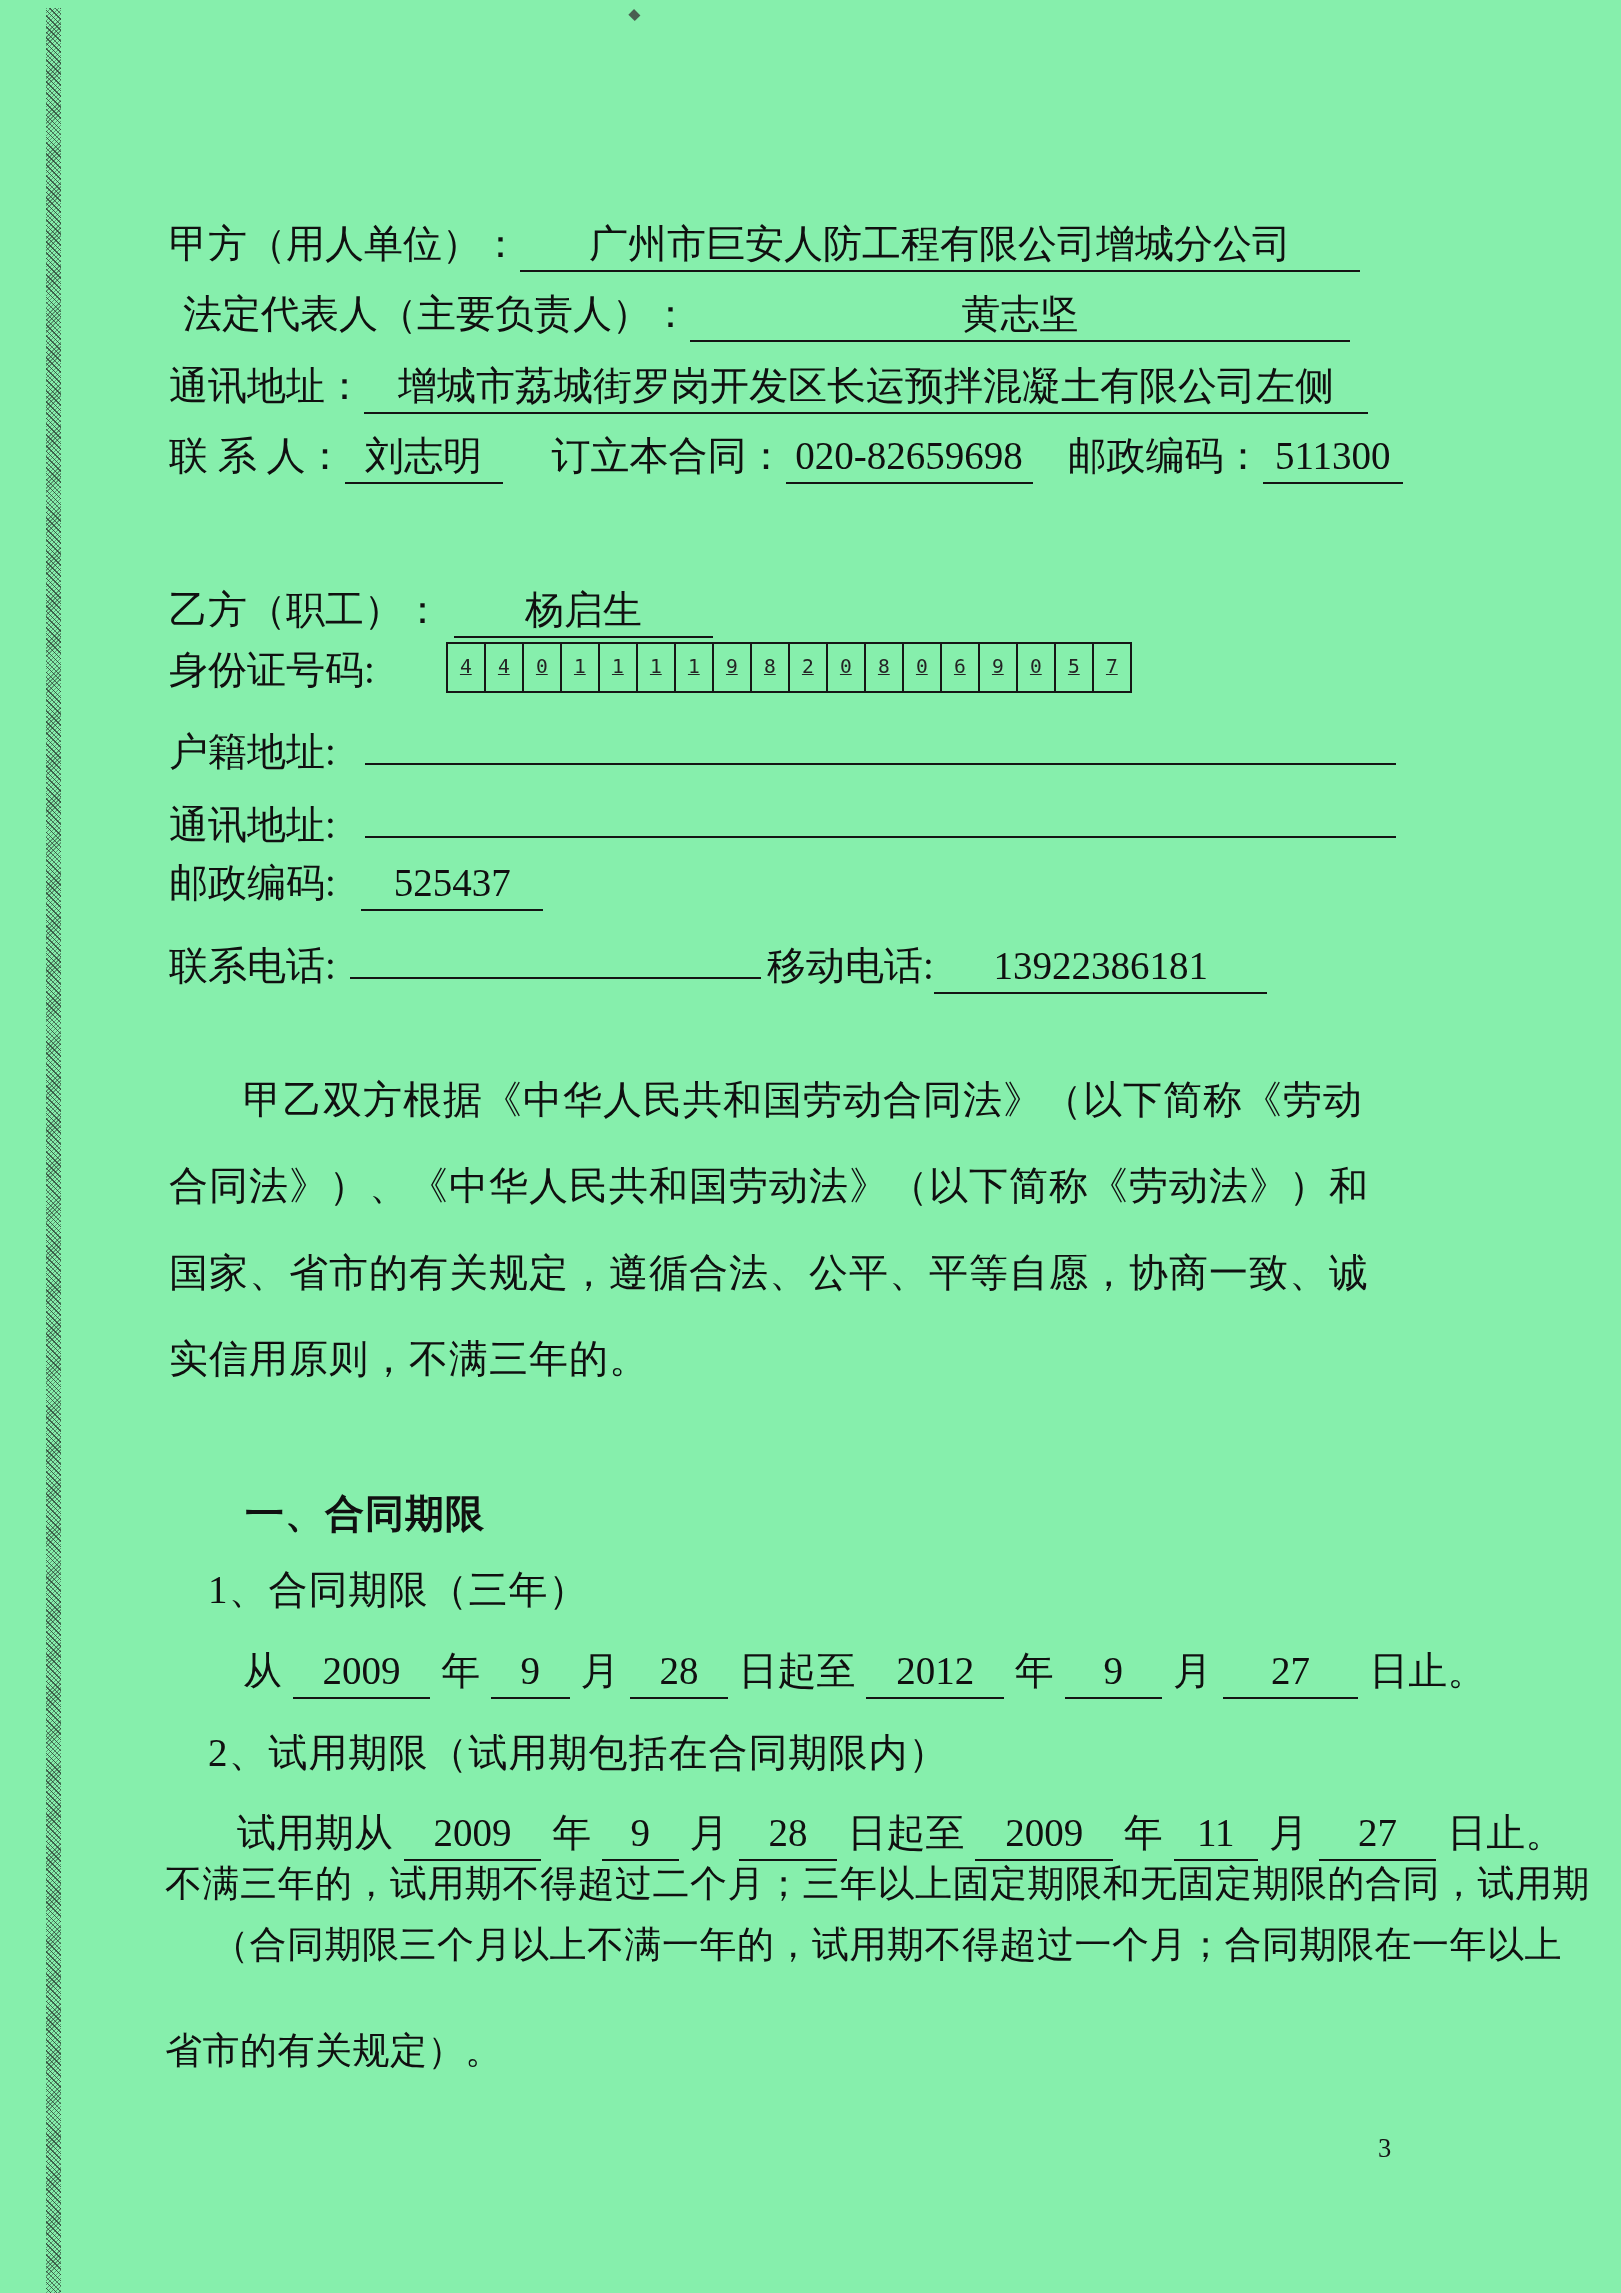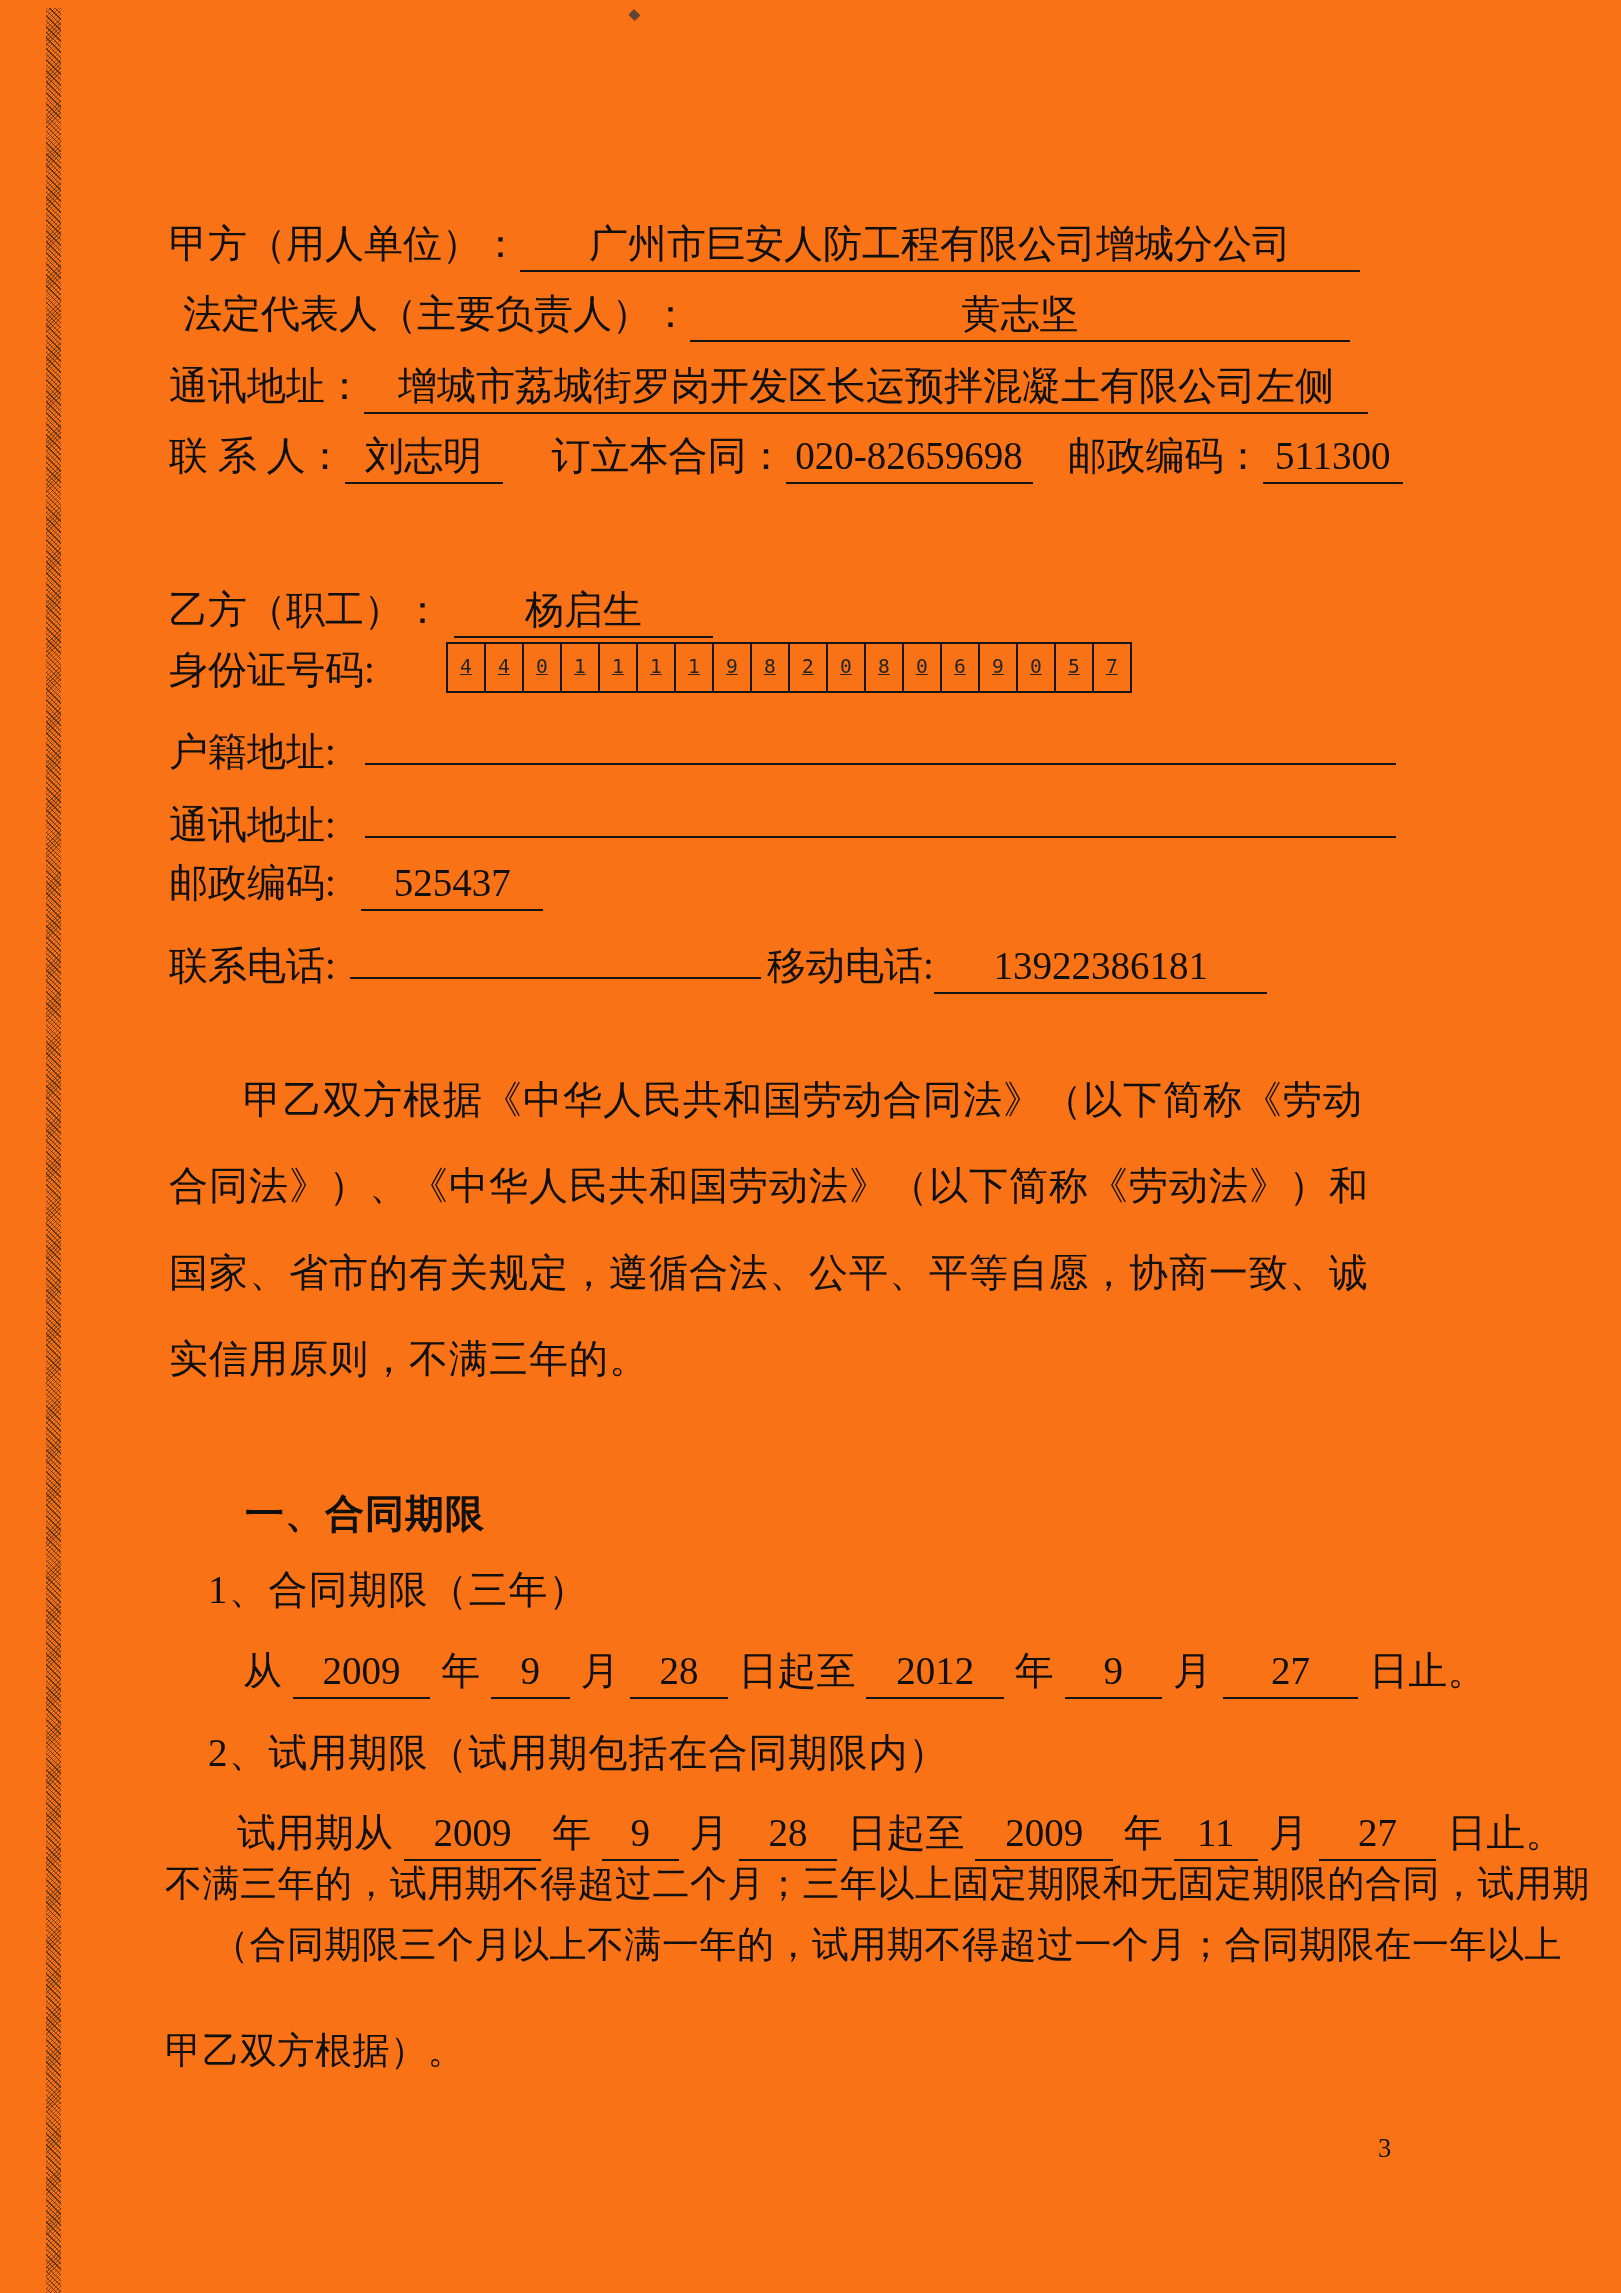--- a/index.html
+++ b/index.html
@@ -1,19 +1,19 @@
 <!DOCTYPE html>
 <html><head>
 <meta charset="utf-8">
 <style>
   html,body{margin:0;padding:0;background:#ffffff;}
   .page{
     position:relative;
     width:1621px;height:2294px;
-    background:#f97316;
+    background:#86efac;
     color:#101010;
     font-family:"Liberation Serif","DejaVu Serif",serif;
     overflow:hidden;
   }
   
   .edge-band{
     position:absolute;left:46px;top:7.8px;bottom:0;width:14.7px;
     background-image:
       repeating-linear-gradient(45deg, rgba(25,25,25,.75) 0 1px, transparent 1px 3.9px),
       repeating-linear-gradient(135deg, rgba(25,25,25,.45) 0 1px, transparent 1px 2.9px);
@@ -188,18 +188,18 @@
     <span class="ul seg" style="min-width:118px;">2009</span>
     <span class="seg">年</span>
     <span class="ul seg" style="min-width:65px;">11</span>
     <span class="seg">月</span>
     <span class="ul seg" style="min-width:98px;">27</span>
     <span class="seg">日止。</span>
   </div>
 
   <div class="note" style="top:1923px;padding-left:47px;">（合同期限三个月以上不满一年的，试用期不得超过一个月；合同期限在一年以上</div>
   <div class="note" style="top:1862px;">不满三年的，试用期不得超过二个月；三年以上固定期限和无固定期限的合同，试用期</div>
-  <div class="note" style="top:2029px;">甲乙双方根据）。</div>
+  <div class="note" style="top:2029px;">省市的有关规定）。</div>
 
   <div class="pagenum">3</div>
 
 </div>
 
 
 </body></html>

